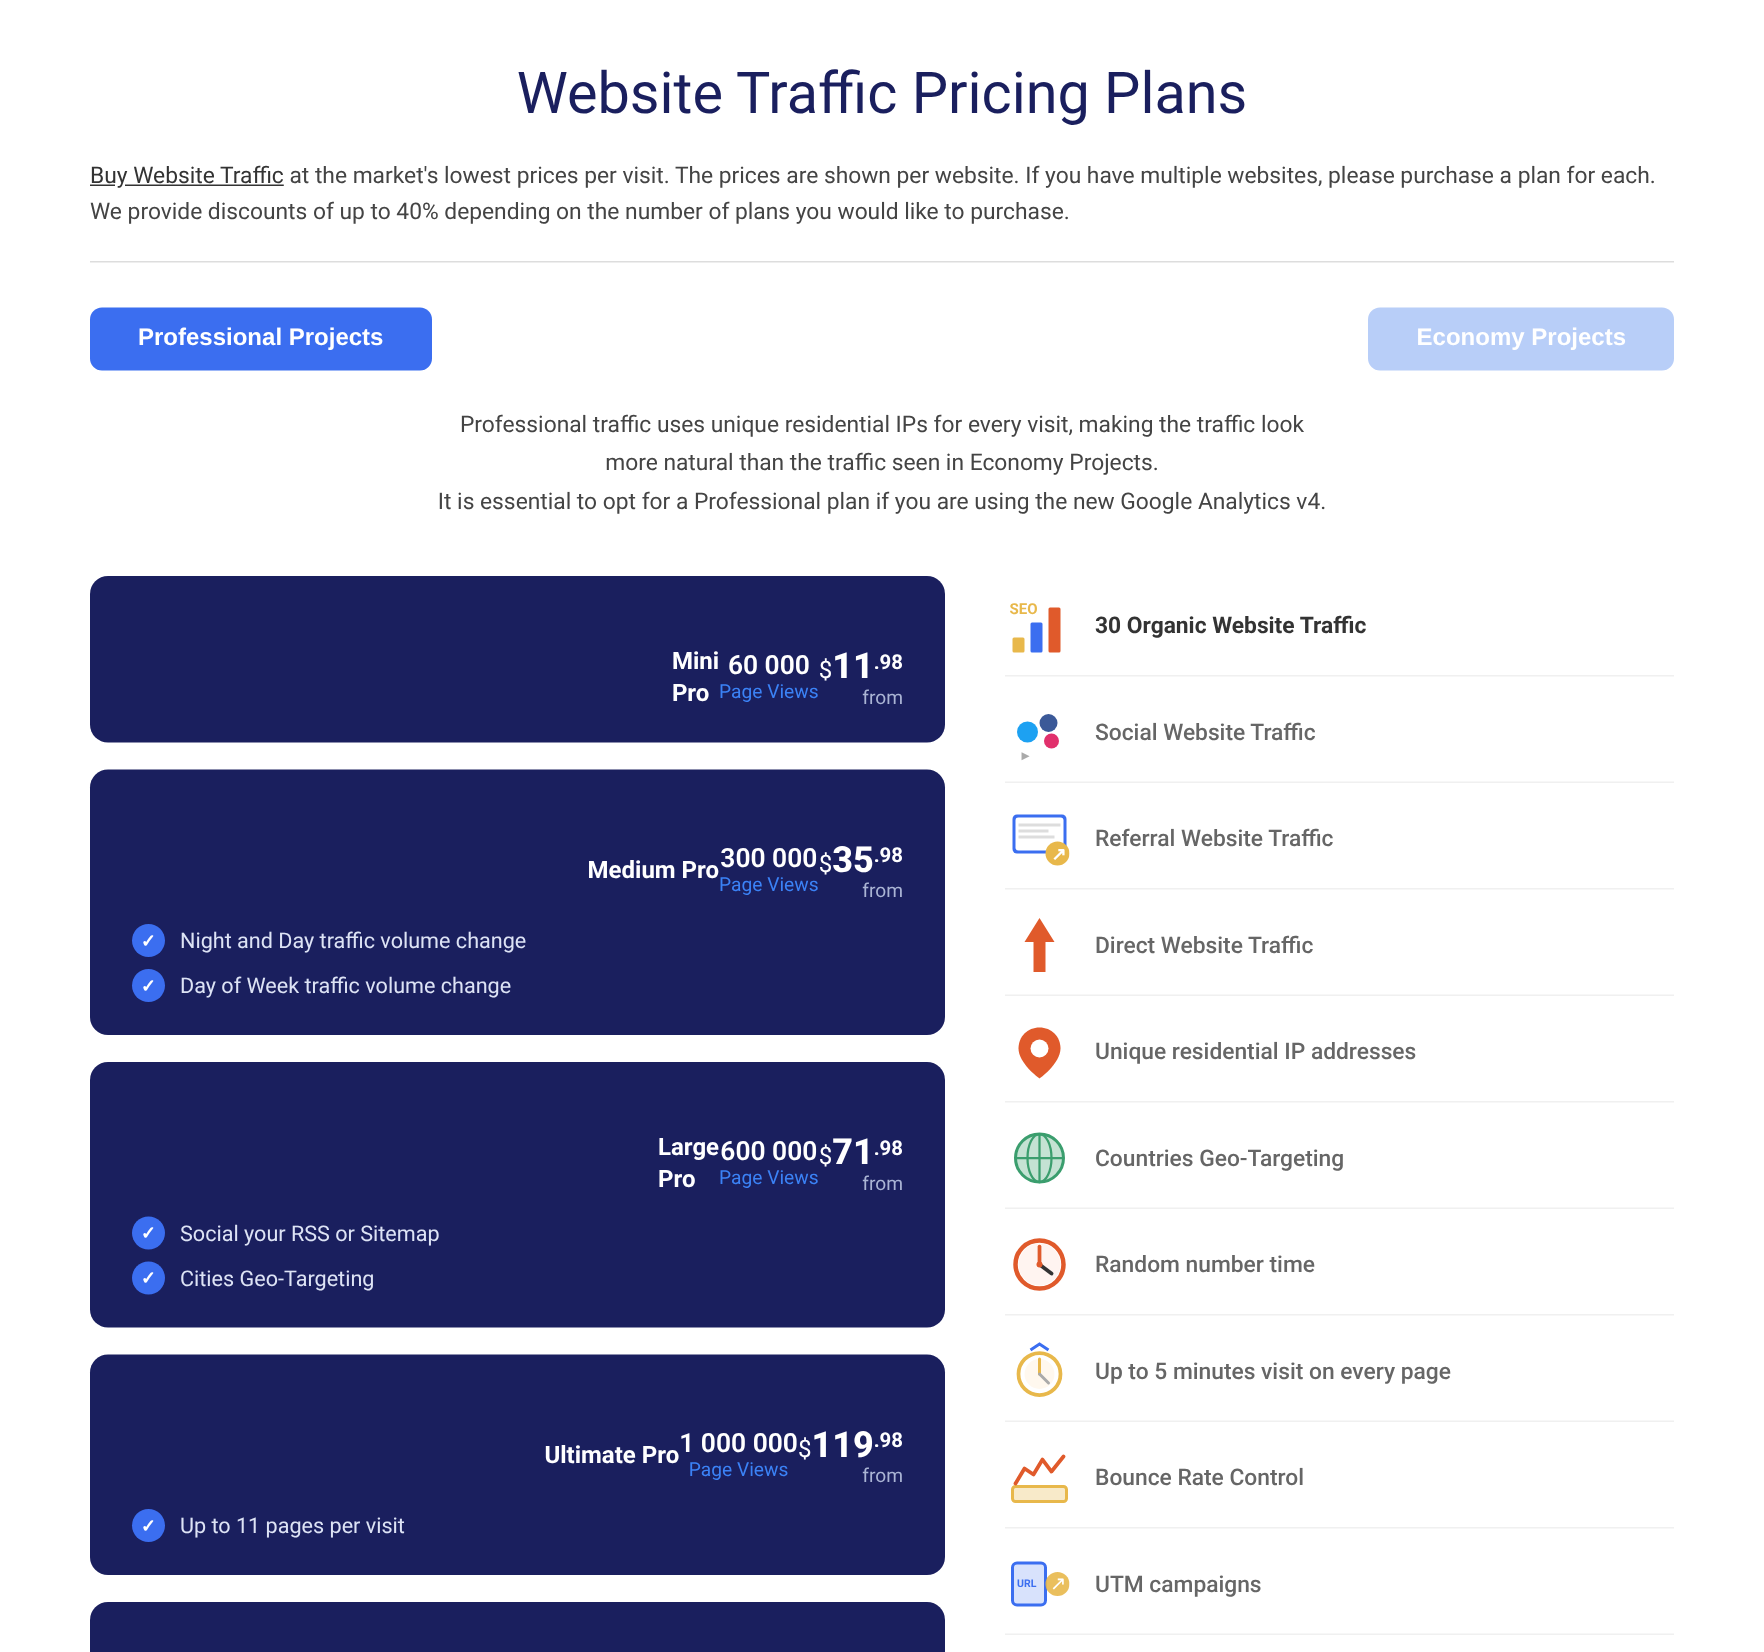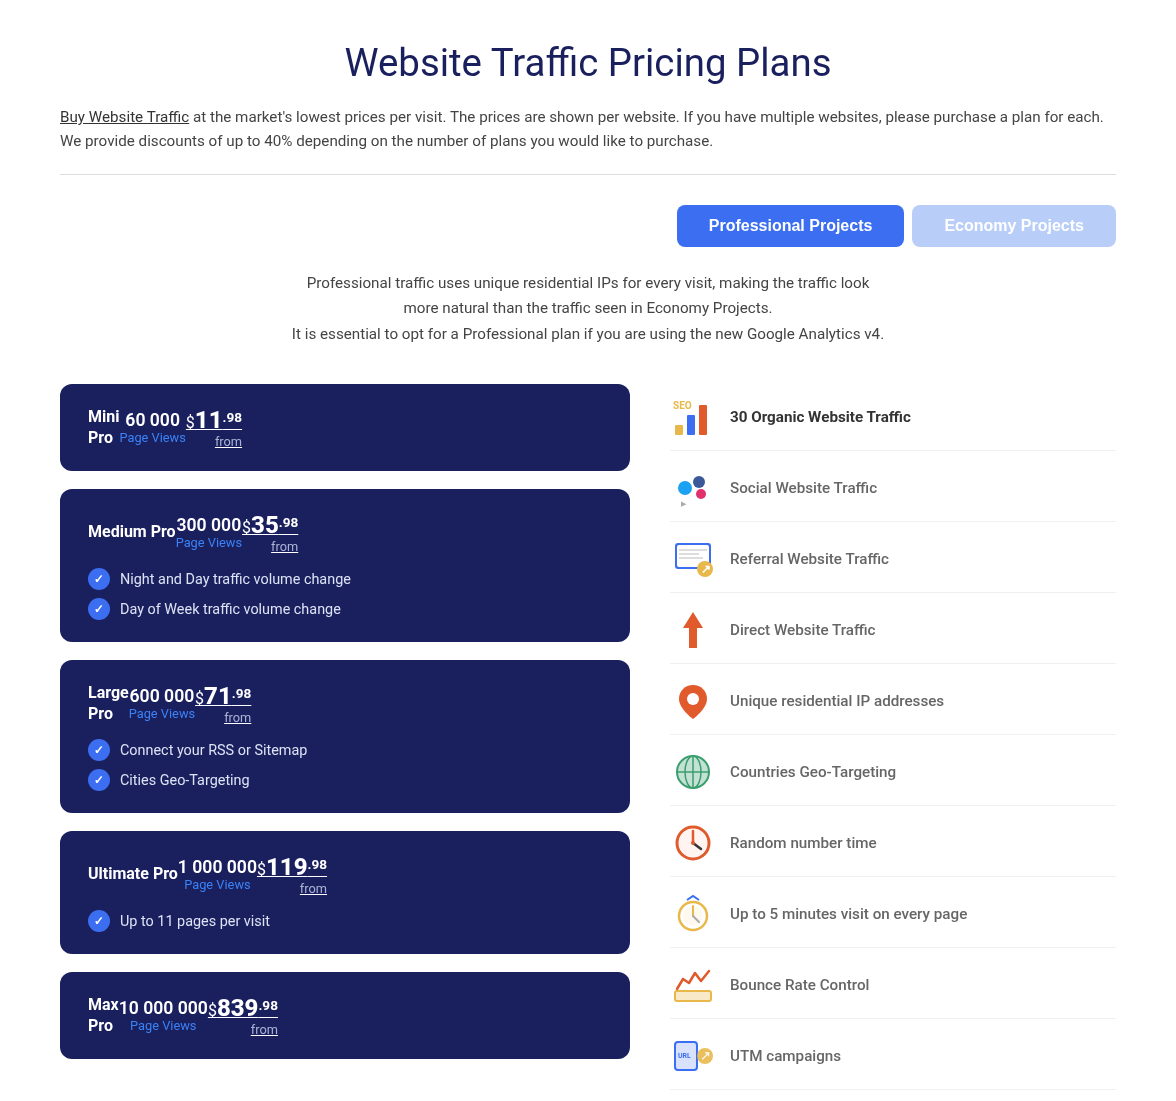--- a/index.html
+++ b/index.html
@@ -28,21 +28,21 @@
       color: #333;
       text-decoration: underline;
     }
     hr {
       border: none;
       border-top: 1px solid #ddd;
       margin-bottom: 30px;
     }
     .tabs {
       display: flex;
-      justify-content: flex-end;
+      justify-content: space-between;
       gap: 8px;
       margin-bottom: 24px;
     }
     .tab-btn {
       padding: 12px 32px;
       border-radius: 8px;
       font-weight: 700;
       font-size: 1rem;
       cursor: pointer;
       border: none;
@@ -80,41 +80,41 @@
     }
     .plan-card {
       background: #1a1f5e;
       border-radius: 12px;
       padding: 22px 28px;
       color: #fff;
     }
     .plan-header {
       display: flex;
       align-items: center;
-      justify-content: flex-start;
+      justify-content: flex-end;
+      margin-top: 24px;
     }
     .plan-name {
       font-size: 1rem;
       font-weight: 700;
       line-height: 1.3;
     }
     .plan-views {
       text-align: center;
     }
     .plan-views .views-number {
       font-size: 1.1rem;
       font-weight: 600;
     }
     .plan-views .views-label {
       font-size: 0.8rem;
       color: #3b82f6;
     }
     .plan-price {
       text-align: right;
-      text-decoration: underline;
     }
     .plan-price .price-from {
       font-size: 0.8rem;
       color: #aab4d4;
       display: block;
       text-align: right;
     }
     .plan-features {
       margin-top: 14px;
       display: flex;
@@ -252,21 +252,21 @@
         <span>
           <span>$</span><span style="font-size:1.5rem;font-weight:800;">71</span><sup style="font-size:0.85rem;font-weight:700;">.98</sup>
         </span>
         <span class="price-from">from</span>
       </div>
     </div>
     <div class="plan-features">
 
         <div class="plan-feature-item">
           <div class="check-icon"></div>
-          <span>Connect your RSS or Sitemap</span>
+          <span>Social your RSS or Sitemap</span>
         </div>
 
         <div class="plan-feature-item">
           <div class="check-icon"></div>
           <span>Cities Geo-Targeting</span>
         </div>
 
     </div>
   </div>
       <div class="plan-card">

